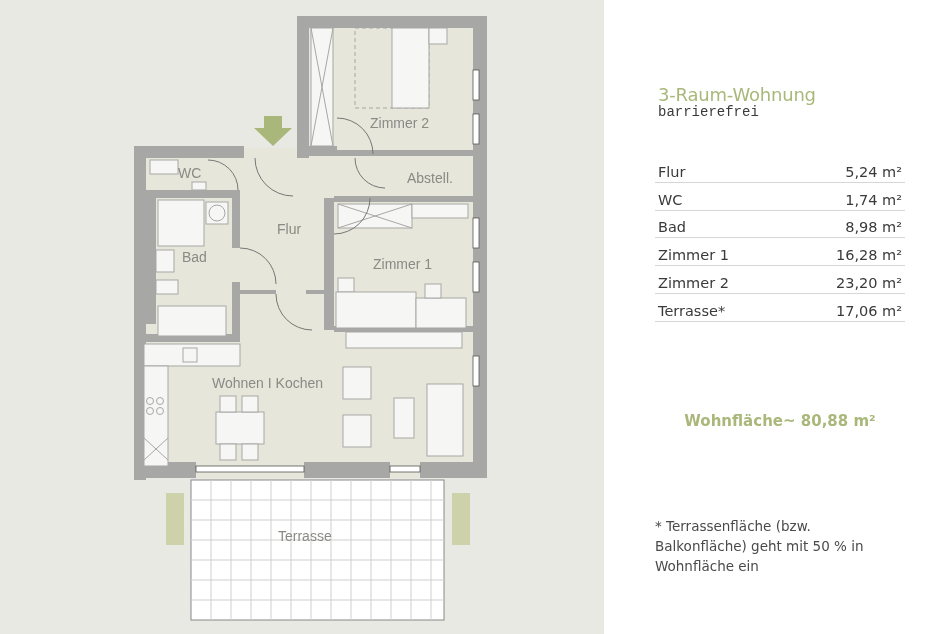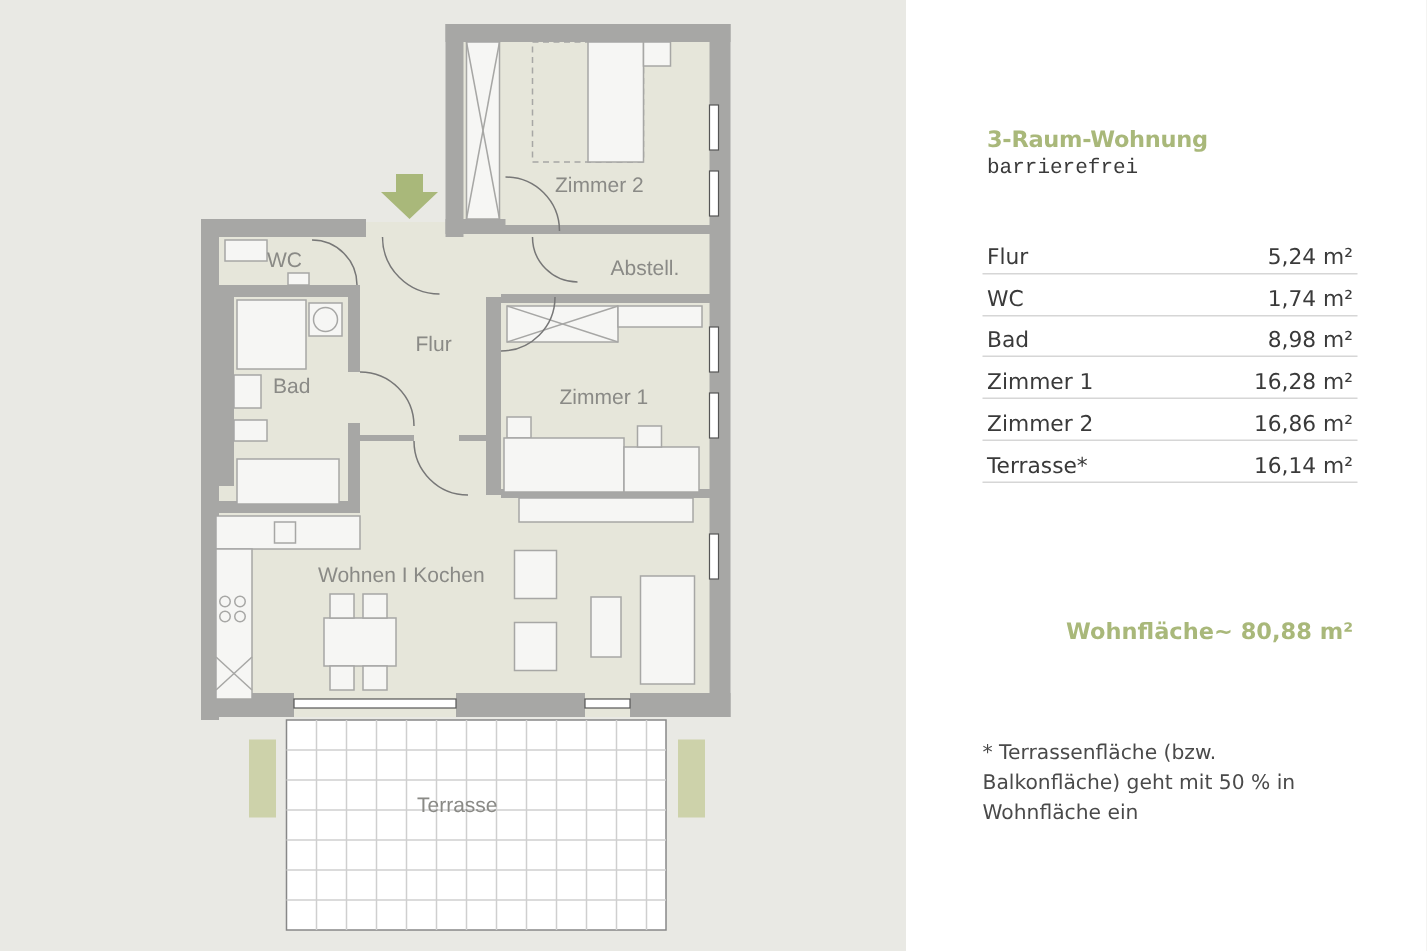--- a/index.html
+++ b/index.html
@@ -2,32 +2,32 @@
 <html><head>
 <meta charset="utf-8">
 <style>
   html, body { margin:0; padding:0; }
   body { width:951px; height:634px; background:#ffffff; position:relative; overflow:hidden;
          font-family:"Liberation Sans", sans-serif; }
   .plan-panel { position:absolute; left:0; top:0; width:604px; height:634px; background:#e9e9e4; }
   .plan-svg { position:absolute; left:0; top:0; }
   .plan-label { font-family:"Liberation Sans", sans-serif; fill:#8a8a86; font-size:14px; }
   .title { position:absolute; left:658px; top:84px; font-family:"DejaVu Sans", sans-serif;
-           font-weight:bold; font-size:15px; color:#a9b87a; letter-spacing:-0.2px; }
+           font-weight:normal; font-size:18px; color:#a9b87a; letter-spacing:-0.2px; }
   .subtitle { position:absolute; left:658px; top:104px; font-family:Liberation Mono, monospace;
               font-size:14px; color:#3a3a3a; }
   .rooms { position:absolute; left:655px; top:155px; width:250px; }
   .room-row { display:flex; justify-content:space-between; align-items:flex-end;
               height:27.8px; border-bottom:1px solid #d6d6d6; box-sizing:border-box;
               font-family:"DejaVu Sans", sans-serif; font-size:14.5px; color:#3a3a3a;
               padding:0 3px 2px 3px; }
   .total { position:absolute; left:658px; top:412px; width:244px; display:flex;
-           justify-content:flex-end; font-family:"DejaVu Sans", sans-serif;
+           justify-content:center; font-family:"DejaVu Sans", sans-serif;
            font-weight:bold; font-size:15px; color:#a9b87a; }
-  .footnote { position:absolute; left:655px; top:492px; width:250px;
+  .footnote { position:absolute; left:655px; top:516px; width:250px;
               font-family:"DejaVu Sans", sans-serif; font-size:13.5px; line-height:20px; color:#4a4a4a; }
 </style>
 </head>
 <body>
 
 <div class="plan-panel">
   <svg class="plan-svg" width="604" height="634" viewBox="0 0 604 634">
 
     <g fill="#e6e6da">
       <rect x="300" y="18" width="185" height="142"></rect>
@@ -188,25 +188,25 @@
   <div class="room-row">
     <span>Bad</span>
     <span>8,98 m²</span>
   </div>
   <div class="room-row">
     <span>Zimmer 1</span>
     <span>16,28 m²</span>
   </div>
   <div class="room-row">
     <span>Zimmer 2</span>
-    <span>16,86 m²</span>
+    <span>23,20 m²</span>
   </div>
   <div class="room-row">
     <span>Terrasse*</span>
-    <span>16,14 m²</span>
+    <span>17,06 m²</span>
   </div>
 </div>
 
 <div class="total">
   <span>Wohnfläche</span>
   <span>~ 80,88 m²</span>
 </div>
 
 <div class="footnote">* Terrassenfläche (bzw. Balkonfläche) geht mit 50 % in Wohnfläche ein</div>
 

